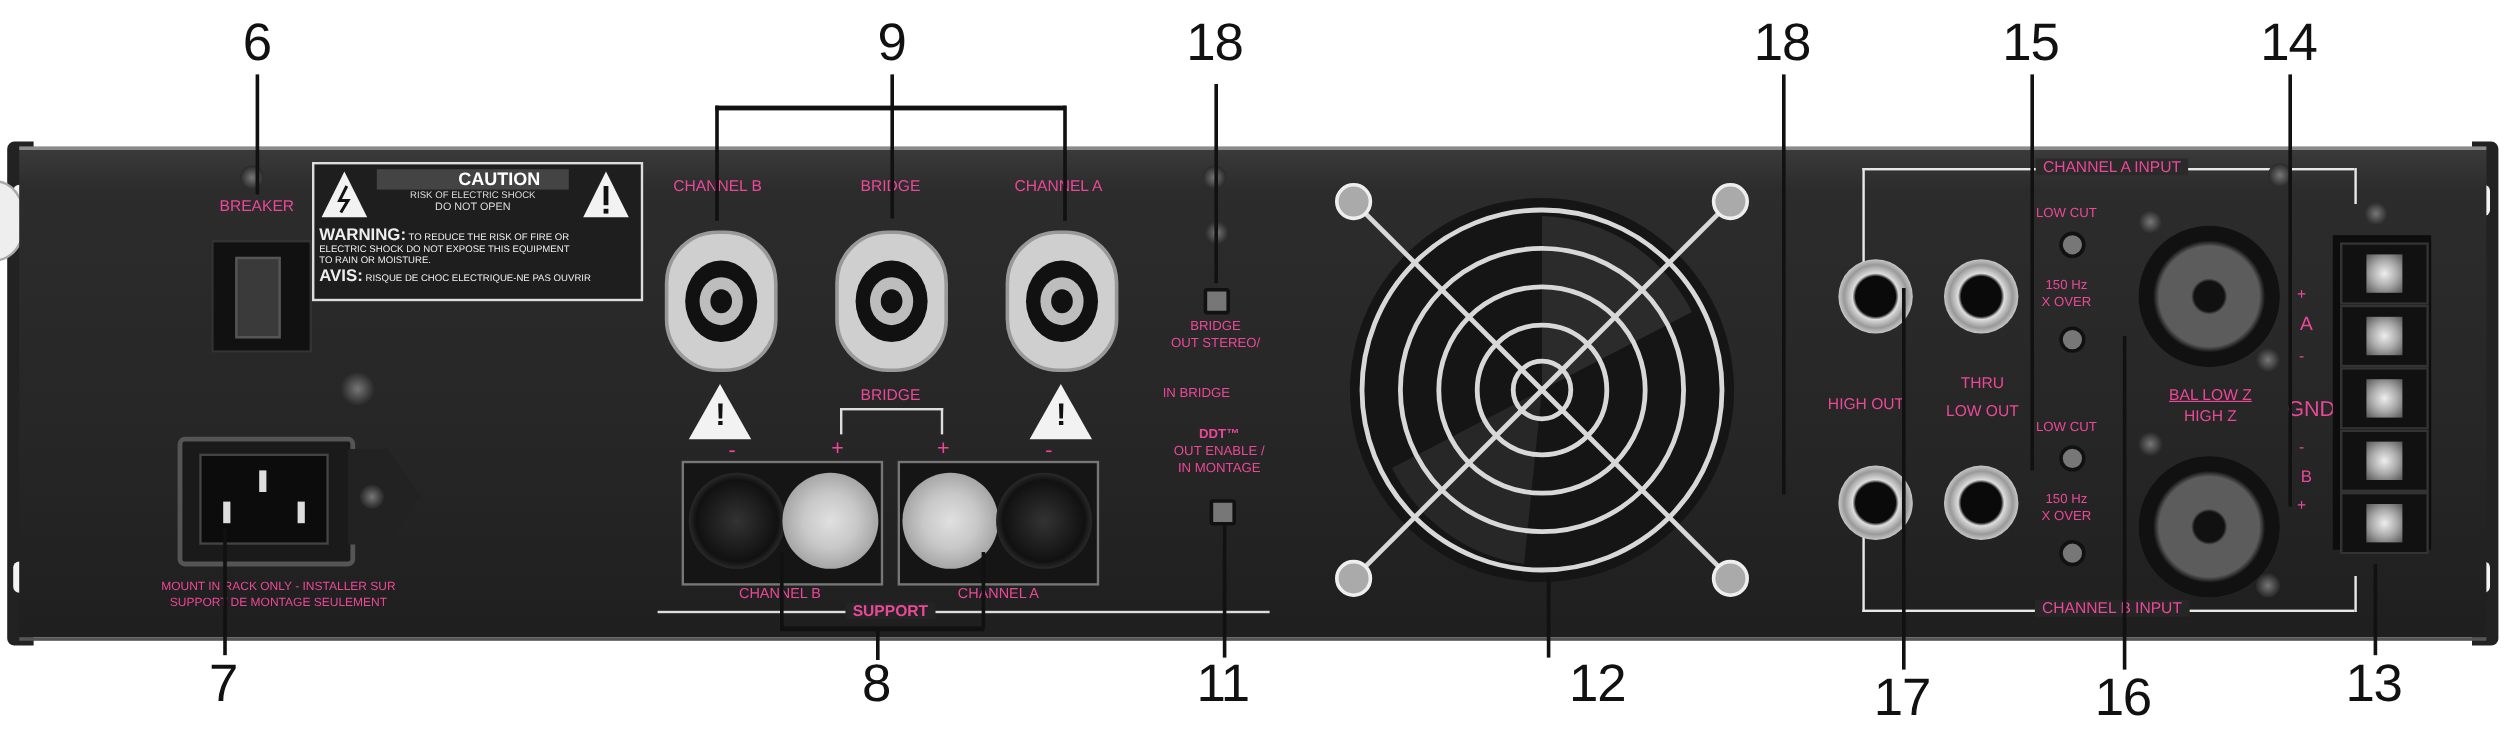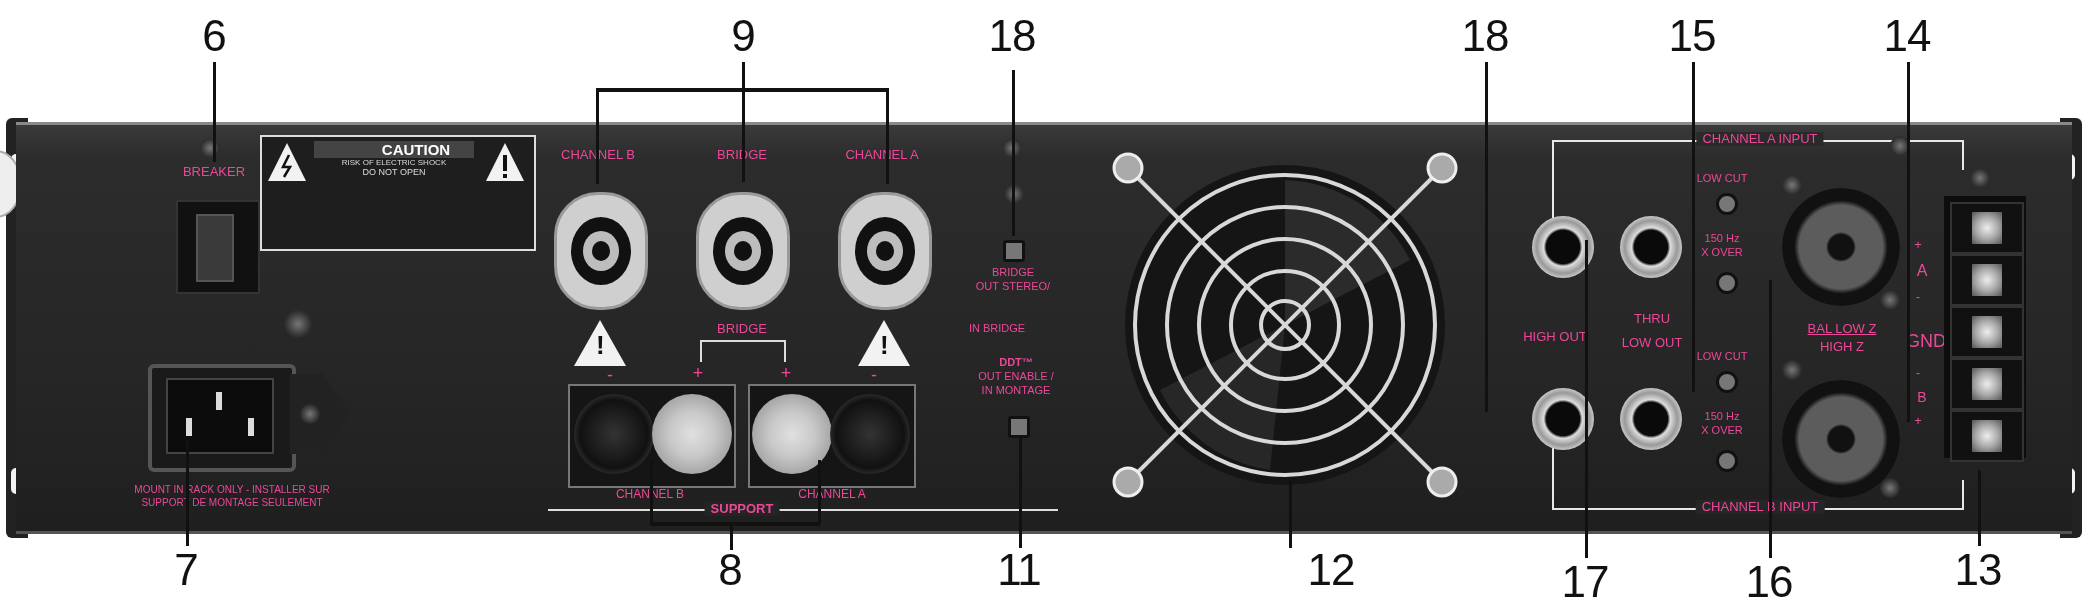--- a/index.html
+++ b/index.html
@@ -83,20 +83,28 @@
     <div style="font-size:8px;">RISK OF ELECTRIC SHOCK</div>
     <div style="font-size:9px;">DO NOT OPEN</div>
   </div>
   <div class="abs" style="left:222px;top:4px;width:42px;height:42px;">
     <svg width="42" height="42" viewBox="0 0 42 42">
         <polygon points="21,2 40,40 2,40" fill="#f2f2f2"></polygon>
         <rect x="19" y="14" width="4" height="16" fill="#111"></rect>
         <rect x="19" y="33" width="4" height="4" fill="#111"></rect>
       </svg>
   </div>
+  <div class="abs" style="left:4px;top:50px;width:264px;color:#eee;font-size:8px;line-height:1.15;">
+    <span style="font-size:14px;font-weight:bold;">WARNING:</span>
+    <span>TO REDUCE THE RISK OF FIRE OR</span><br>
+    <span>ELECTRIC SHOCK DO NOT EXPOSE THIS EQUIPMENT</span><br>
+    <span>TO RAIN OR MOISTURE.</span><br>
+    <span style="font-size:14px;font-weight:bold;">AVIS:</span>
+    <span>RISQUE DE CHOC ELECTRIQUE-NE PAS OUVRIR</span>
+  </div>
 </div>
 
 <div class="iec">
   <div class="abs" style="left:14px;top:10px;width:104px;height:72px;background:#0c0c0c;border:2px solid #444;">
     <div class="slot" style="left:48px;top:12px;"></div>
     <div class="slot" style="left:18px;top:38px;"></div>
     <div class="slot" style="left:80px;top:38px;"></div>
   </div>
 </div>
 <div class="abs" style="left:290px;top:374px;width:60px;height:80px;background:#222;clip-path:polygon(0 0,55% 0,100% 50%,55% 100%,0 100%);"></div>

